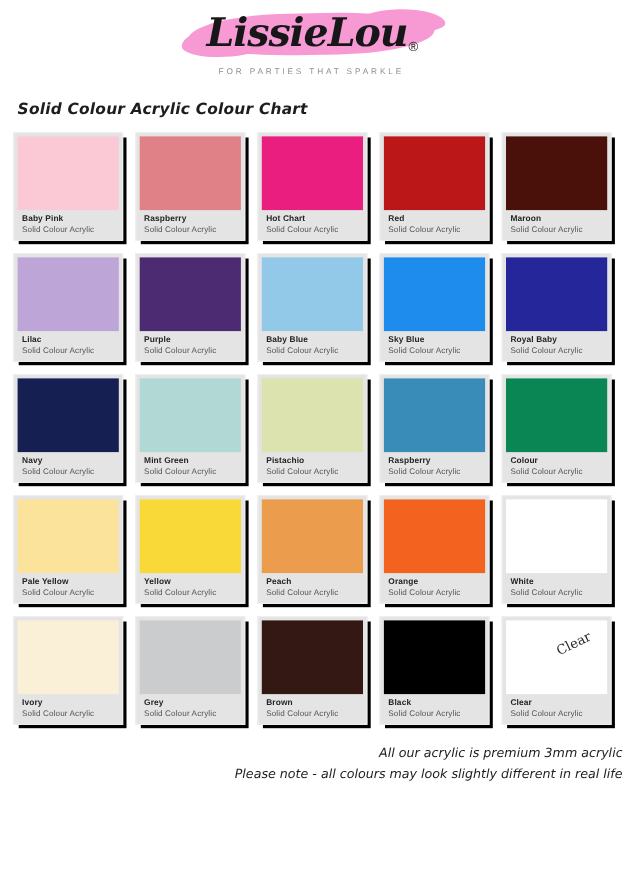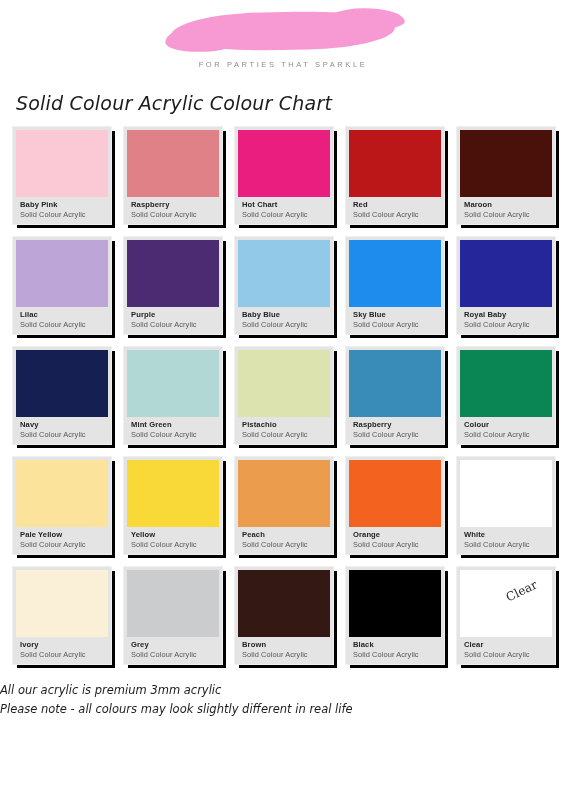--- a/index.html
+++ b/index.html
@@ -100,22 +100,22 @@
     color: #8e8e90;
     text-transform: uppercase;
   }
 
   
   .chart-title {
     margin: 0;
     padding: 10px 0 0 16px;
     font-family: "DejaVu Sans", sans-serif;
     font-style: italic;
-    font-weight: normal;
-    font-size: 19px;
+    font-weight: bold;
+    font-size: 14px;
     color: #1d1d1f;
     letter-spacing: 0.2px;
   }
 
   
   .grid {
     margin: 12px 0 0 0;
     padding: 0 10px 0 12px;
     display: grid;
     grid-template-columns: repeat(5, 1fr);
@@ -174,37 +174,38 @@
     font-size: 7.4px;
     font-weight: normal;
     color: #555557;
     line-height: 1.35;
     letter-spacing: 0.1px;
   }
 
   
   .footer {
     margin-top: 16px;
-    text-align: left;
+    text-align: right;
     font-family: "DejaVu Sans", sans-serif;
     font-style: italic;
     font-size: 11.5px;
     color: #1d1d1f;
     line-height: 1.65;
   }
   .footer div { white-space: nowrap; }
 </style>
 </head>
 <body>
 
 <div class="page">
 
   <div class="logo-block">
     <div class="logo-wrap">
       <div class="brush"></div>
+      <div class="logo-text"><span>LissieLou</span><span class="logo-reg">®</span></div>
       <div class="tagline">FOR PARTIES THAT SPARKLE</div>
     </div>
   </div>
 
   <h1 class="chart-title">Solid Colour Acrylic Colour Chart</h1>
 
   <div class="grid">
       <div class="swatch">
         <div class="chip" style="background: rgb(251, 201, 214);"></div>
         <div class="meta">

